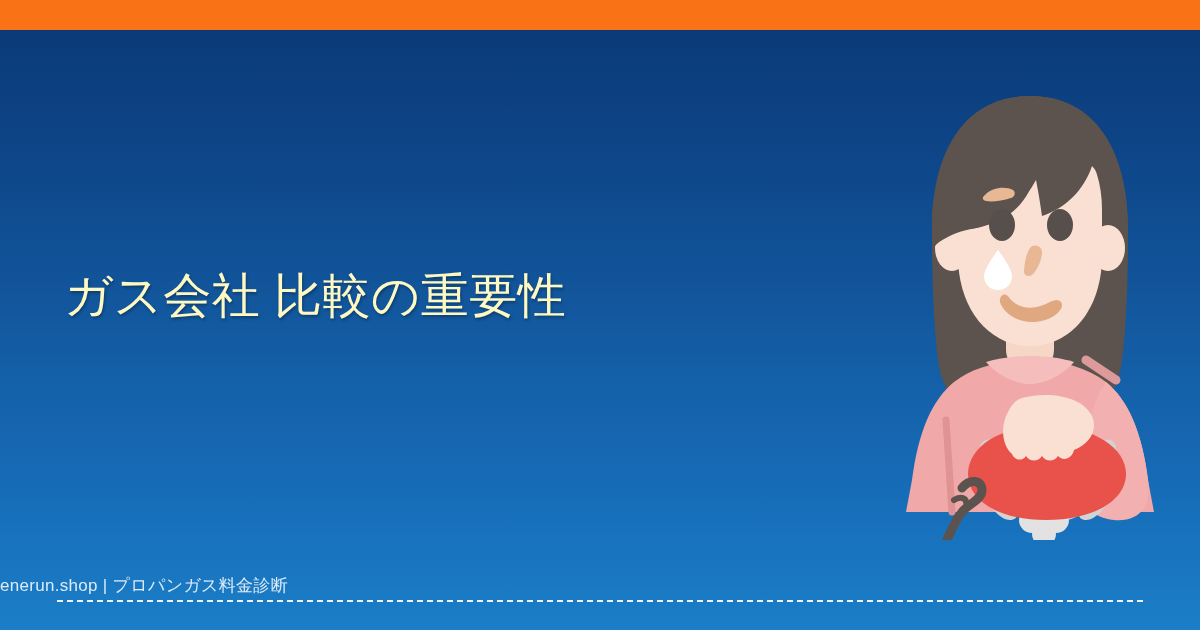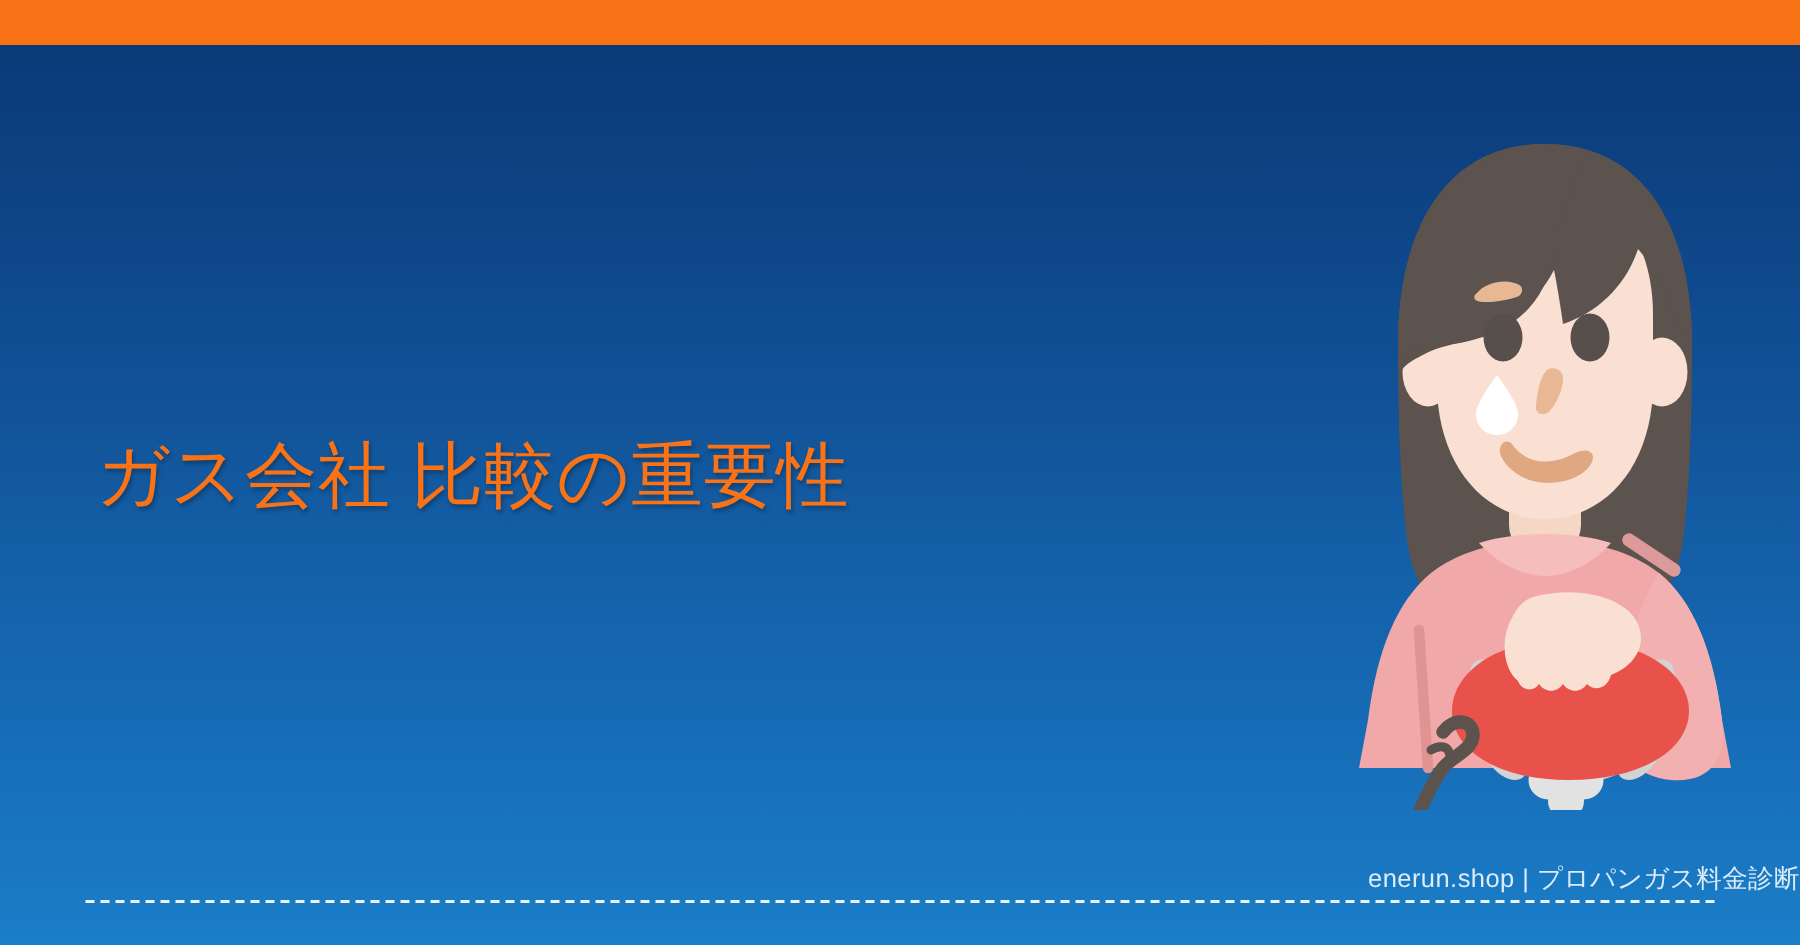--- a/index.html
+++ b/index.html
@@ -44,24 +44,24 @@
         #1460a8 58%,
         #176db8 78%,
         #1b7ec8 100%);
     z-index: 1;
   }
 
   
   .headline {
     position: absolute;
     left: 64px;
-    top: 288px;
+    top: 266px;
     width: 760px;
     z-index: 6;
-    color: #f97316;
+    color: #fef9c3;
     font-size: 48px;
     line-height: 1.25;
     font-weight: 400;
     letter-spacing: 0.5px;
     text-shadow: 1px 2px 3px rgba(0,0,0,0.30);
     white-space: nowrap;
   }
 
   
   .footer-rule {
@@ -71,21 +71,21 @@
     width: 1086px;
     height: 0;
     border-top: 2px dashed #eaf3fb;
     z-index: 6;
   }
   .footer-label {
     position: absolute;
     left: 0;
     top: 574px;
     width: 1200px;
-    text-align: right;
+    text-align: left;
     z-index: 7;
     color: #dcebf7;
     font-size: 17px;
     letter-spacing: 0.3px;
     white-space: nowrap;
   }
 
   
   .illustration {
     position: absolute;

